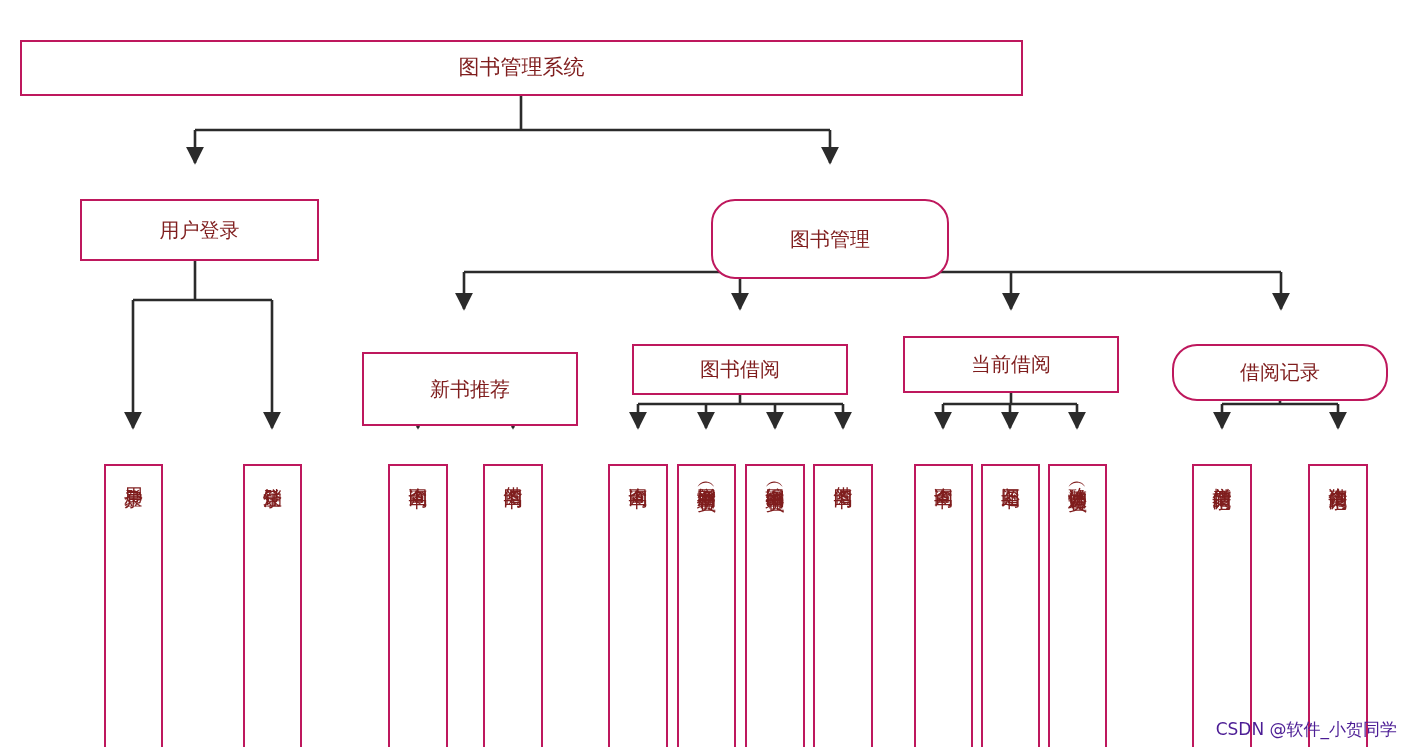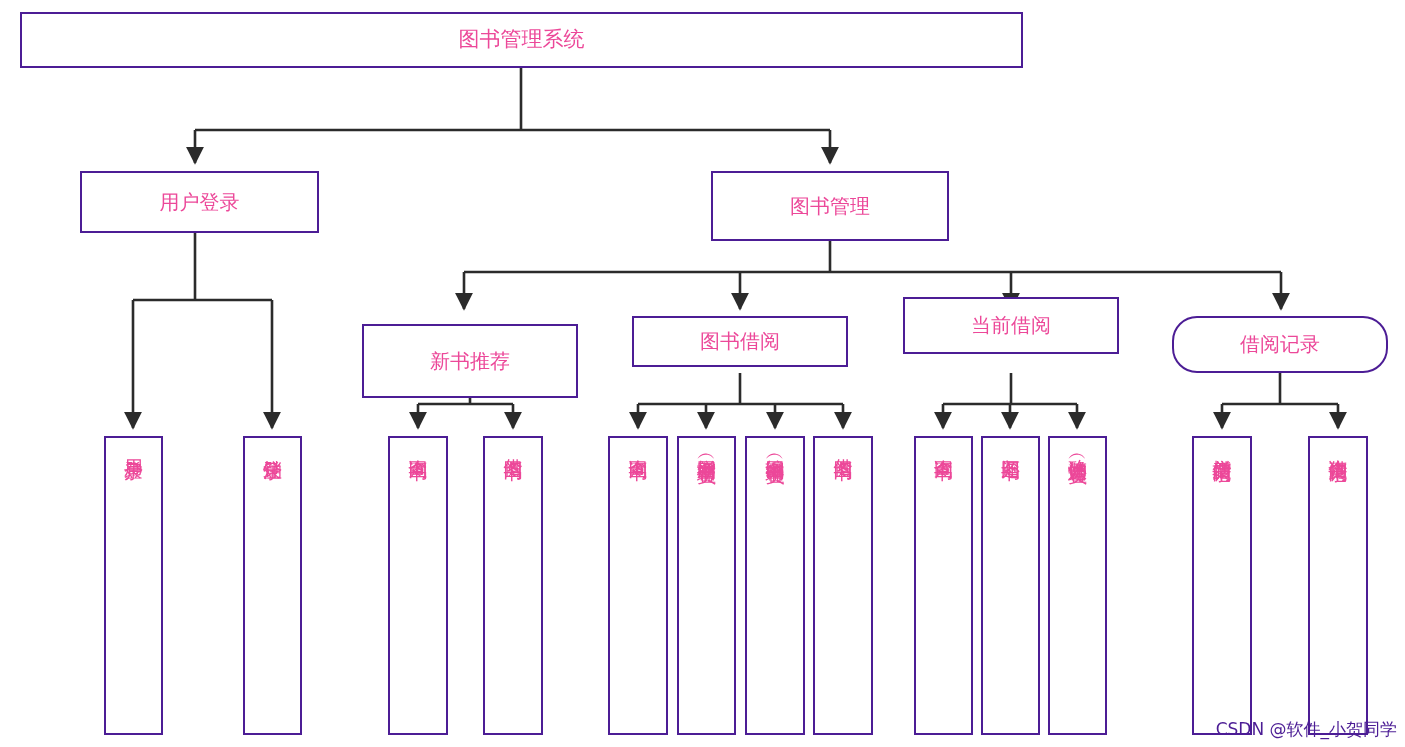--- a/index.html
+++ b/index.html
@@ -21,27 +21,28 @@
   #connector-layer {
     position: absolute;
     left: 0;
     top: 0;
     width: 1405px;
     height: 747px;
     pointer-events: none;
   }
   .node {
     position: absolute;
-    border: 2px solid #4c1d95;
+    border: 2px solid #be185d;
     background: #ffffff;
     display: flex;
     align-items: center;
     justify-content: center;
-    color: #ec4899;
+    color: #7f1d1d;
     z-index: 2;
+    margin-top: 28px;
   }
   .node .label {
     display: block;
     text-align: center;
     line-height: 1.22;
     white-space: pre;
   }
   
   .node.level-root {
     font-size: 21px;
@@ -131,31 +132,31 @@
     </g>
   </svg>
 
   <div class="node level-root" style="left:20px; top:12px; width:1003px; height:56px;">
     <span class="label">图书管理系统</span>
   </div>
 
   <div class="node level-1" style="left:80px; top:171px; width:239px; height:62px;">
     <span class="label">用户登录</span>
   </div>
-  <div class="node level-1" style="left:711px; top:171px; width:238px; height:70px;">
+  <div class="node level-1" style="left:711px; top:171px; width:238px; height:80px;border-radius:24px;">
     <span class="label">图书管理</span>
   </div>
 
   <div class="node level-2" style="left:362px; top:324px; width:216px; height:74px;">
     <span class="label">新书推荐</span>
   </div>
   <div class="node level-2" style="left:632px; top:316px; width:216px; height:51px;">
     <span class="label">图书借阅</span>
   </div>
-  <div class="node level-2" style="left:903px; top:297px; width:216px; height:57px;">
+  <div class="node level-2" style="left:903px; top:308px; width:216px; height:57px;">
     <span class="label">当前借阅</span>
   </div>
   <div class="node level-2" style="left:1172px; top:316px; width:216px; height:57px;border-radius:25px;">
     <span class="label">借阅记录</span>
   </div>
 
   <div class="node leaf" style="left:104px; top:436px; width:59px; height:299px;">
     <span class="label">用户登录</span>
   </div>
   <div class="node leaf" style="left:243px; top:436px; width:59px; height:299px;">

